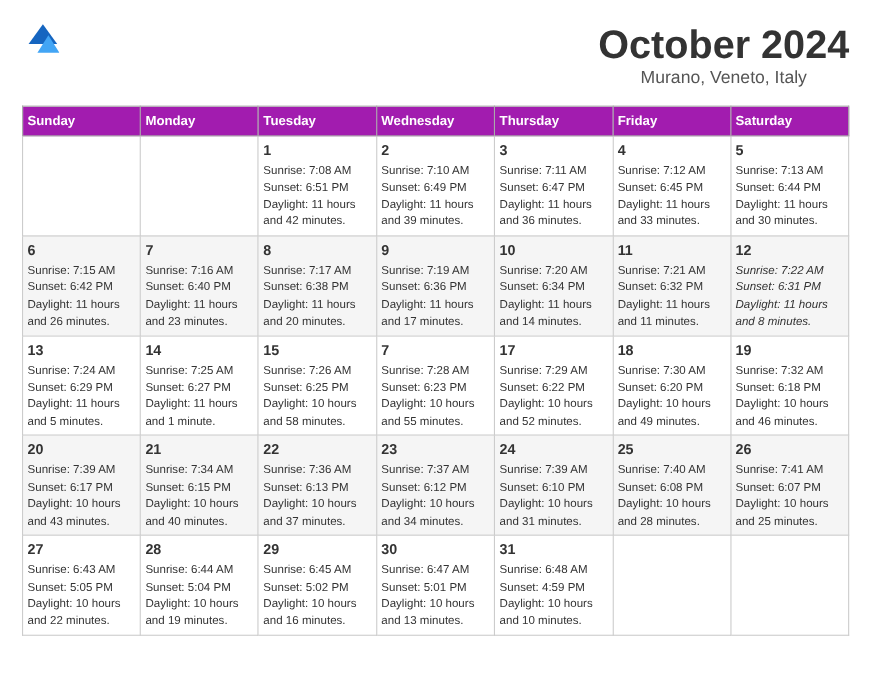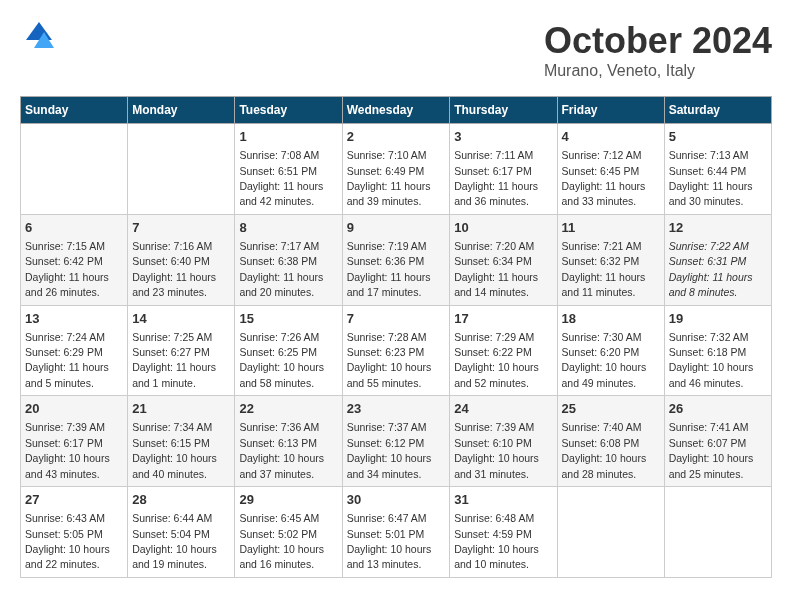--- a/index.html
+++ b/index.html
@@ -29,38 +29,38 @@
       font-size: 18px;
       font-weight: bold;
       color: #1565c0;
     }
     .logo-icon {
       width: 30px;
       height: 30px;
       margin-left: 4px;
     }
     .title-block {
-      text-align: left;
+      text-align: center;
     }
     .month-title {
       font-size: 36px;
       font-weight: bold;
       color: #333;
     }
     .location-title {
       font-size: 16px;
       color: #555;
     }
     table {
       width: 100%;
       border-collapse: collapse;
       font-size: 11px;
     }
     thead tr {
-      background-color: #0c4a6e;
+      background-color: #a21caf;
       color: #fff;
     }
     thead th {
       padding: 6px 4px;
       text-align: left;
       font-size: 12px;
       font-weight: bold;
       border: 1px solid #aaa;
     }
     tbody td {
@@ -122,21 +122,21 @@
   <tr>
         <td class="empty-cell"></td>
         <td class="empty-cell"></td>
         <td><span class="day-number">1</span><span class="day-info" style="white-space: pre-line;">Sunrise: 7:08 AM
 Sunset: 6:51 PM
 Daylight: 11 hours and 42 minutes.</span></td>
         <td><span class="day-number">2</span><span class="day-info" style="white-space: pre-line;">Sunrise: 7:10 AM
 Sunset: 6:49 PM
 Daylight: 11 hours and 39 minutes.</span></td>
         <td><span class="day-number">3</span><span class="day-info" style="white-space: pre-line;">Sunrise: 7:11 AM
-Sunset: 6:17 PM
+Sunset: 6:47 PM
 Daylight: 11 hours and 36 minutes.</span></td>
         <td><span class="day-number">4</span><span class="day-info" style="white-space: pre-line;">Sunrise: 7:12 AM
 Sunset: 6:45 PM
 Daylight: 11 hours and 33 minutes.</span></td>
         <td><span class="day-number">5</span><span class="day-info" style="white-space: pre-line;">Sunrise: 7:13 AM
 Sunset: 6:44 PM
 Daylight: 11 hours and 30 minutes.</span></td>
       </tr>
       <tr>
         <td><span class="day-number">6</span><span class="day-info" style="white-space: pre-line;">Sunrise: 7:15 AM

